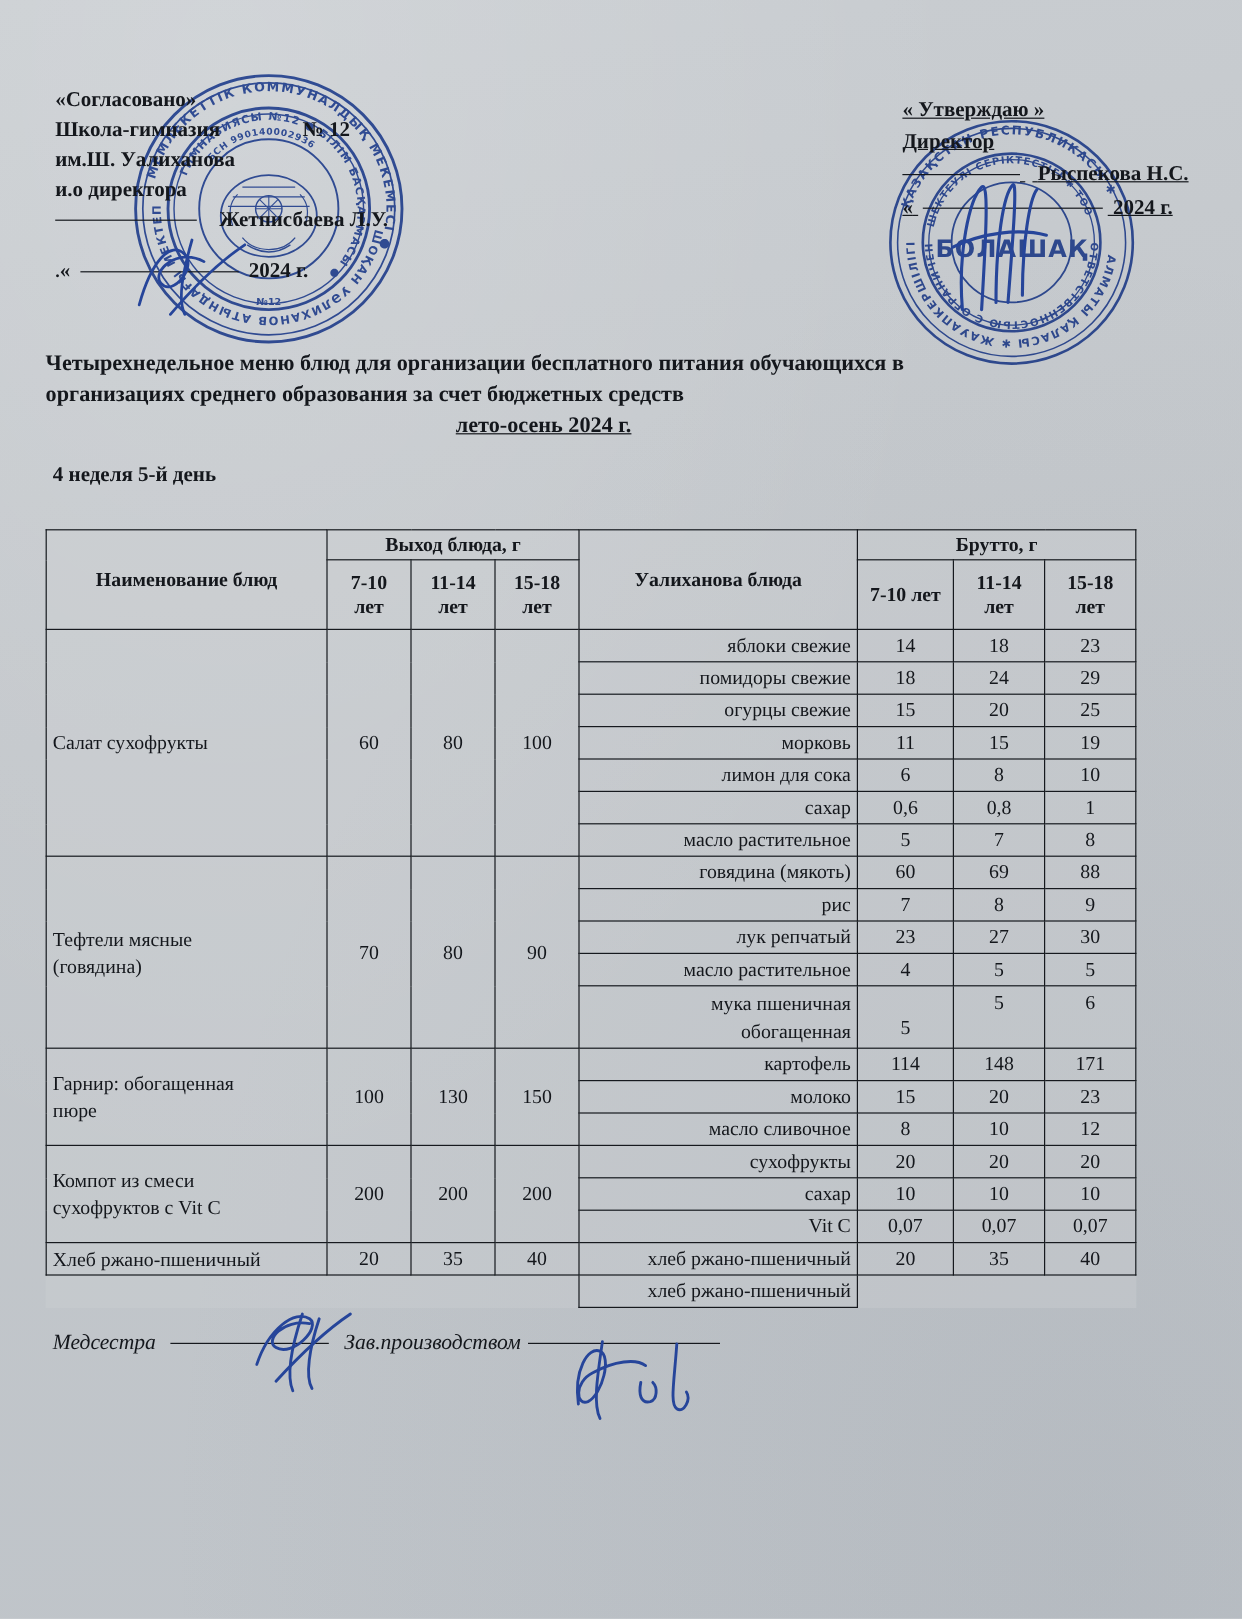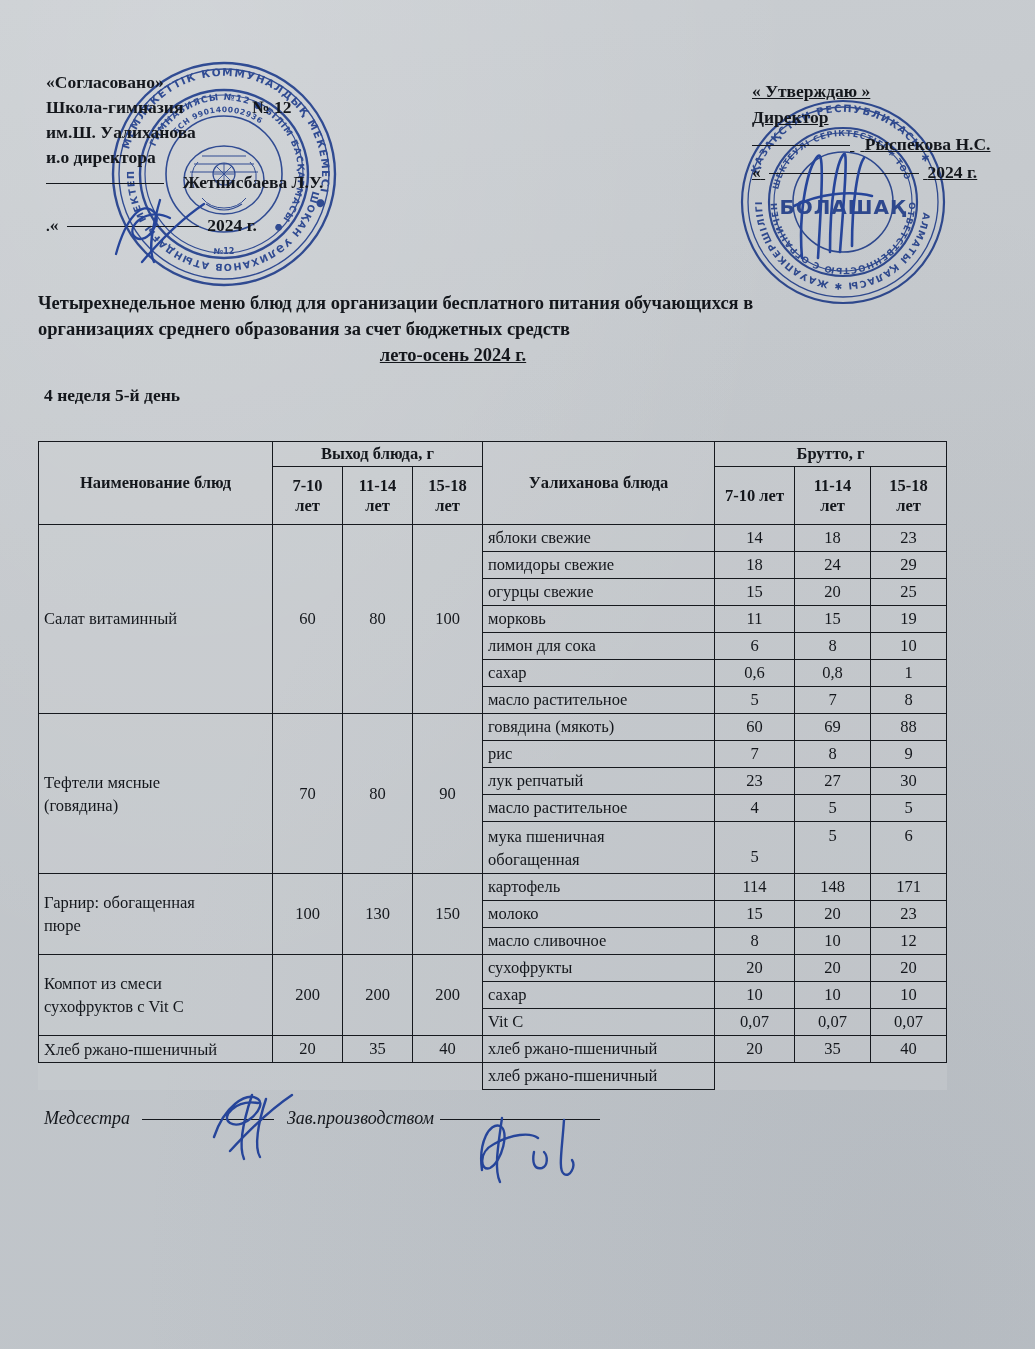--- a/index.html
+++ b/index.html
@@ -123,21 +123,21 @@
     text-align: center;
   }
   .th-name { text-align: center; }
   td.dish {
     text-align: left;
     vertical-align: top;
     padding-top: 5px;
     line-height: 23px;
   }
   td.num { text-align: center; vertical-align: top; padding-top: 5px; }
-  td.ing { text-align: left; }
+  td.ing { text-align: right; }
   td.bn  { text-align: center; }
   tr.r   { height: 27px; }
   .two-line { line-height: 23px; }
   .blank-cell { border: none !important; background: transparent; }
 
   
   .footer {
     position: absolute;
     left: 44px;
     top: 1108px;
@@ -333,21 +333,21 @@
           <th>15-18 лет</th>
           <th>7-10 лет</th>
           <th>11-14 лет</th>
           <th>15-18 лет</th>
         </tr>
       </thead>
 
       <tbody>
 
         <tr class="r">
-          <td class="dish" rowspan="7">Салат витаминный</td>
+          <td class="dish" rowspan="7">Салат сухофрукты</td>
           <td class="num" rowspan="7">60</td>
           <td class="num" rowspan="7">80</td>
           <td class="num" rowspan="7">100</td>
           <td class="ing">яблоки свежие</td>
           <td class="bn">14</td>
           <td class="bn">18</td>
           <td class="bn">23</td>
         </tr>
         <tr class="r">
           <td class="ing">помидоры свежие</td>

